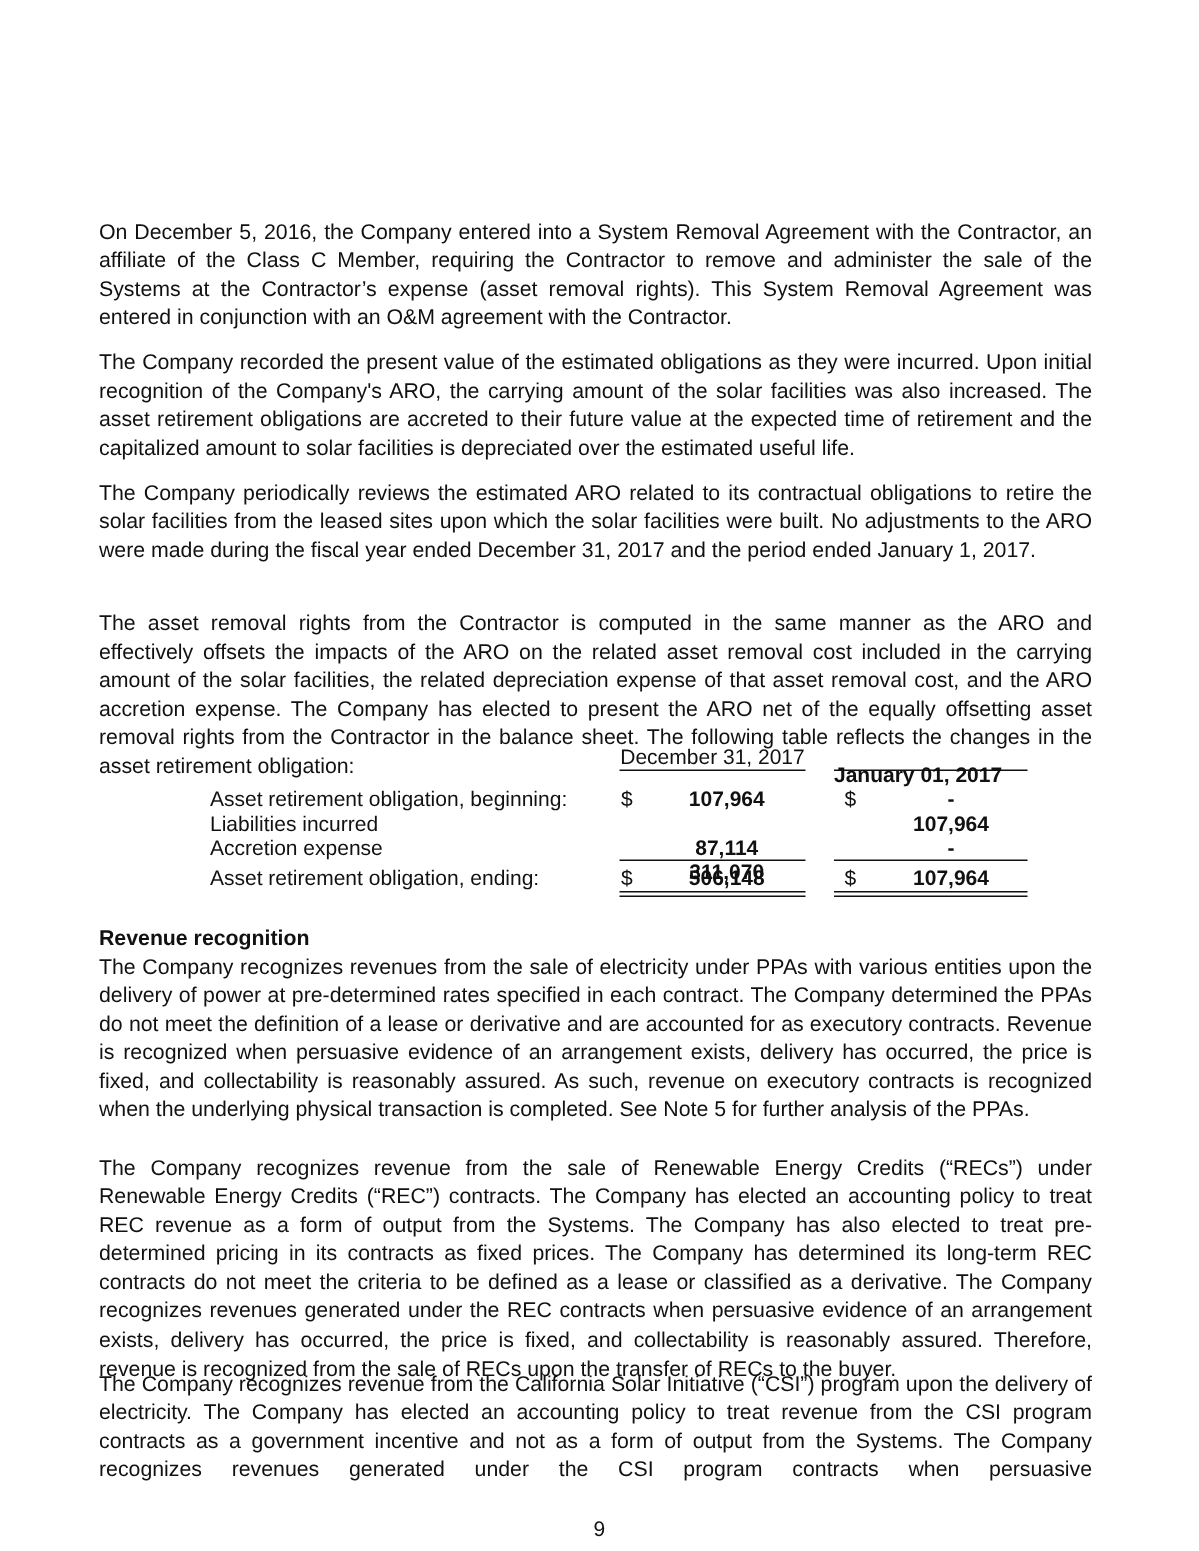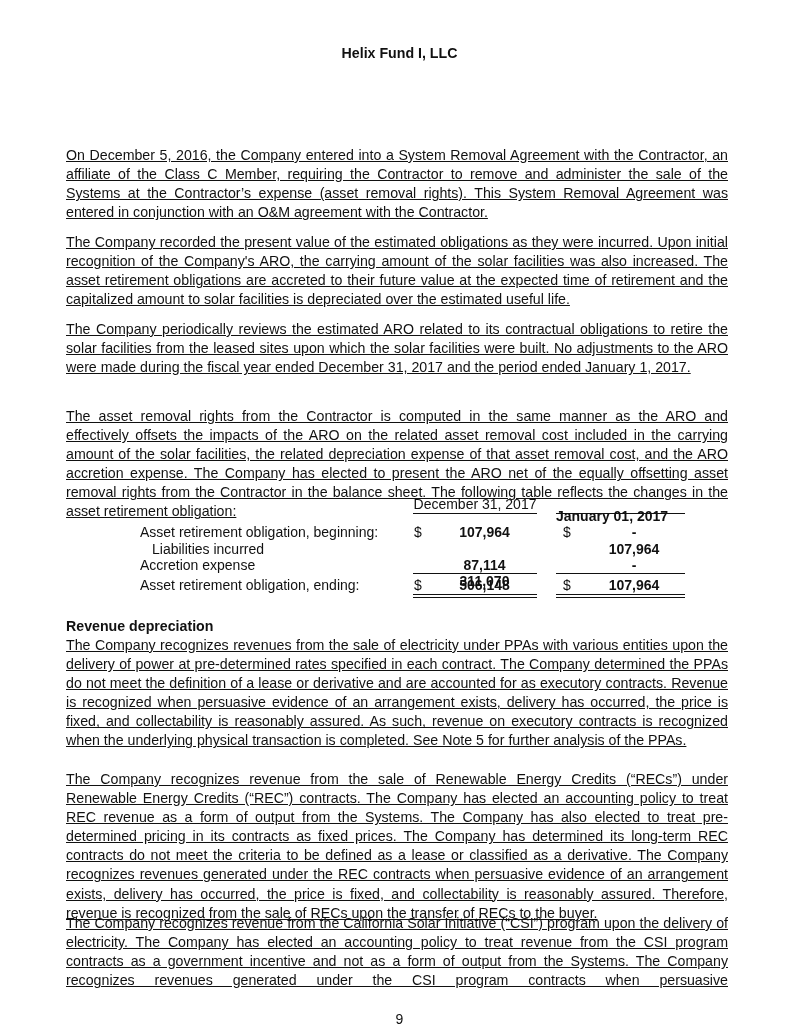--- a/index.html
+++ b/index.html
@@ -2,37 +2,36 @@
 <html><head>
 <meta charset="utf-8">
 <style>
   html, body { margin: 0; padding: 0; background: #ffffff; }
   body { width: 799px; height: 1034px; position: relative; overflow: hidden;
          font-family: "Liberation Sans", sans-serif; color: #111; }
   .page { position: absolute; left: 0; top: 0; width: 799px; height: 1034px; }
   .hdr { position: absolute; left: 0; width: 799px; text-align: center;
          font-weight: bold; font-size: 14.2px; line-height: 17px; }
   .para { position: absolute; left: 66px; width: 662px; font-size: 14.2px;
-          line-height: 19.1px; text-align: justify; margin: 0; text-decoration: underline; }
+          line-height: 19.1px; text-align: justify; margin: 0; }
   .para-last { text-align-last: justify; }
   .heading { position: absolute; left: 66px; font-size: 14.2px; font-weight: bold;
              line-height: 19px; margin: 0; }
   .tbl { position: absolute; left: 0; top: 0; width: 799px; height: 1034px; pointer-events: none; }
   .cell { position: absolute; font-size: 14px; line-height: 16px; white-space: nowrap; }
   .r { text-align: center; font-weight: bold; }
   .line { position: absolute; height: 0; border-top: 1px solid #111; }
   .dbl { position: absolute; height: 2px; border-top: 1px solid #111; border-bottom: 1px solid #111; }
   .pnum { position: absolute; left: 0; width: 799px; top: 1011px; text-align: center; font-size: 14px; }
 </style>
 </head>
 <body>
 
 <div class="page">
 
-  <div class="hdr" style="top:45px;">Helix Fund I, LLC</div>
 
   <p class="para" style="top:146px;">On December 5, 2016, the Company entered into a System Removal Agreement with the Contractor, an affiliate of the Class C Member, requiring the Contractor to remove and administer the sale of the Systems at the Contractor’s expense (asset removal rights). This System Removal Agreement was entered in conjunction with an O&amp;M agreement with the Contractor.</p>
   <p class="para" style="top:233px;">The Company recorded the present value of the estimated obligations as they were incurred. Upon initial recognition of the Company's ARO, the carrying amount of the solar facilities was also increased. The asset retirement obligations are accreted to their future value at the expected time of retirement and the capitalized amount to solar facilities is depreciated over the estimated useful life.</p>
   <p class="para" style="top:320px;">The Company periodically reviews the estimated ARO related to its contractual obligations to retire the solar facilities from the leased sites upon which the solar facilities were built. No adjustments to the ARO were made during the fiscal year ended December 31, 2017 and the period ended January 1, 2017.</p>
   <p class="para" style="top:407px;">The asset removal rights from the Contractor is computed in the same manner as the ARO and effectively offsets the impacts of the ARO on the related asset removal cost included in the carrying amount of the solar facilities, the related depreciation expense of that asset removal cost, and the ARO accretion expense. The Company has elected to present the ARO net of the equally offsetting asset removal rights from the Contractor in the balance sheet. The following table reflects the changes in the asset retirement obligation:</p>
 
   <div class="tbl">
 
     <div class="cell" style="left:413px; width:124px; top:496px; text-align:center;">December 31, 2017</div>
     <div class="cell" style="left:556px; width:129px; top:508px; font-weight:bold;">January 01, 2017</div>
@@ -41,21 +40,21 @@
 
     <div>
       <div class="cell" style="left:140px; top:524px;">Asset retirement obligation, beginning:</div>
       <div class="cell" style="left:414px; top:524px;">$</div>
       <div class="cell r" style="left:440px; width:89px; top:524px;">107,964</div>
       <div class="cell" style="left:563px; top:524px;">$</div>
       <div class="cell r" style="left:590px; width:88px; top:524px;">-</div>
     </div>
 
     <div>
-      <div class="cell" style="left:140px; top:541px;margin-left:12px;">Liabilities incurred</div>
+      <div class="cell" style="left:140px; top:541px;">Liabilities incurred</div>
       <div class="cell r" style="left:440px; width:89px; top:573px;">311,070</div>
       <div class="cell r" style="left:590px; width:88px; top:541px;">107,964</div>
     </div>
 
     <div>
       <div class="cell" style="left:140px; top:557px;">Accretion expense</div>
       <div class="cell r" style="left:440px; width:89px; top:557px;">87,114</div>
       <div class="cell r" style="left:590px; width:88px; top:557px;">-</div>
     </div>
     <div class="line" style="left:413px; width:124px; top:573px;"></div>
@@ -65,19 +64,19 @@
       <div class="cell" style="left:140px; top:577px;">Asset retirement obligation, ending:</div>
       <div class="cell" style="left:414px; top:577px;">$</div>
       <div class="cell r" style="left:440px; width:89px; top:577px;">506,148</div>
       <div class="cell" style="left:563px; top:577px;">$</div>
       <div class="cell r" style="left:590px; width:88px; top:577px;">107,964</div>
     </div>
     <div class="dbl" style="left:413px; width:124px; top:594px;"></div>
     <div class="dbl" style="left:556px; width:129px; top:594px;"></div>
   </div>
 
-  <div class="heading" style="top:617px;">Revenue depreciation</div>
+  <div class="heading" style="top:617px;">Revenue recognition</div>
   <p class="para" style="top:636px;">The Company recognizes revenues from the sale of electricity under PPAs with various entities upon the delivery of power at pre-determined rates specified in each contract.  The Company determined the PPAs do not meet the definition of a lease or derivative and are accounted for as executory contracts. Revenue is recognized when persuasive evidence of an arrangement exists, delivery has occurred, the price is fixed, and collectability is reasonably assured.  As such, revenue on executory contracts is recognized when the underlying physical transaction is completed. See Note 5 for further analysis of the PPAs.</p>
   <p class="para" style="top:770px;">The Company recognizes revenue from the sale of Renewable Energy Credits (“RECs”) under Renewable Energy Credits (“REC”) contracts.  The Company has elected an accounting policy to treat REC revenue as a form of output from the Systems. The Company has also elected to treat pre-determined pricing in its contracts as fixed prices.  The Company has determined its long-term REC contracts do not meet the criteria to be defined as a lease or classified as a derivative. The Company recognizes revenues generated under the REC contracts when persuasive evidence of an arrangement exists, delivery has occurred, the price is fixed, and collectability is reasonably assured. Therefore, revenue is recognized from the sale of RECs upon the transfer of RECs to the buyer.</p>
   <p class="para para-last" style="top:914px;">The Company recognizes revenue from the California Solar Initiative (“CSI”) program upon the delivery of electricity.  The Company has elected an accounting policy to treat revenue from the CSI program contracts as a government incentive and not as a form of output from the Systems.  The Company recognizes revenues generated under the CSI program contracts when persuasive</p>
 
   <div class="pnum">9</div>
 </div>
 
 </body></html>

